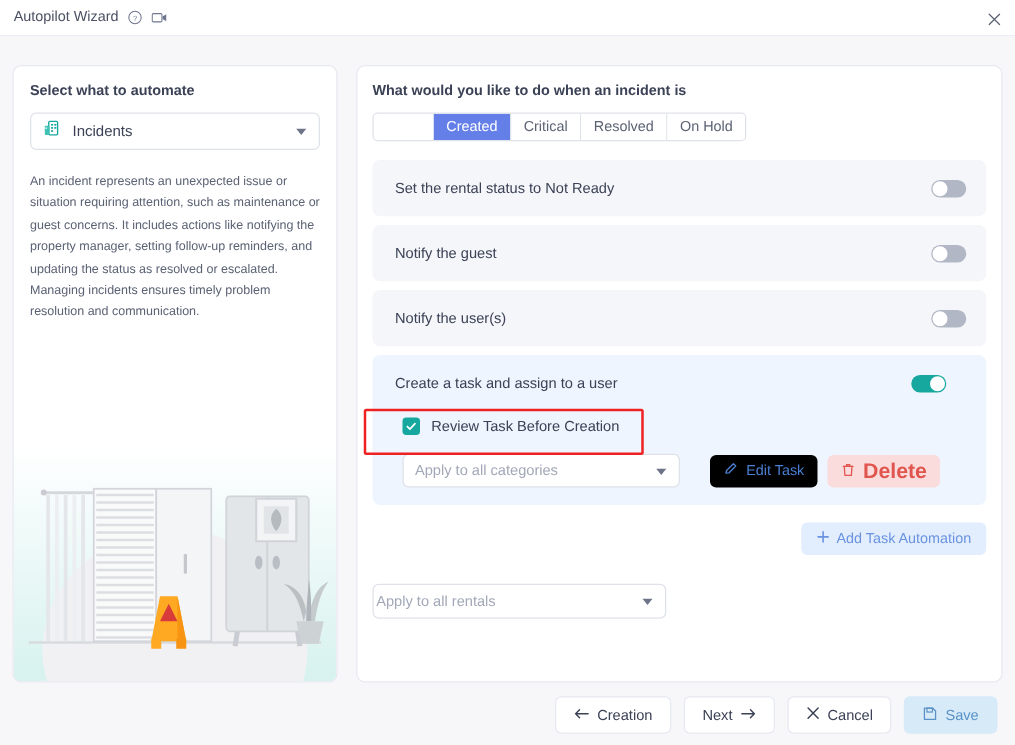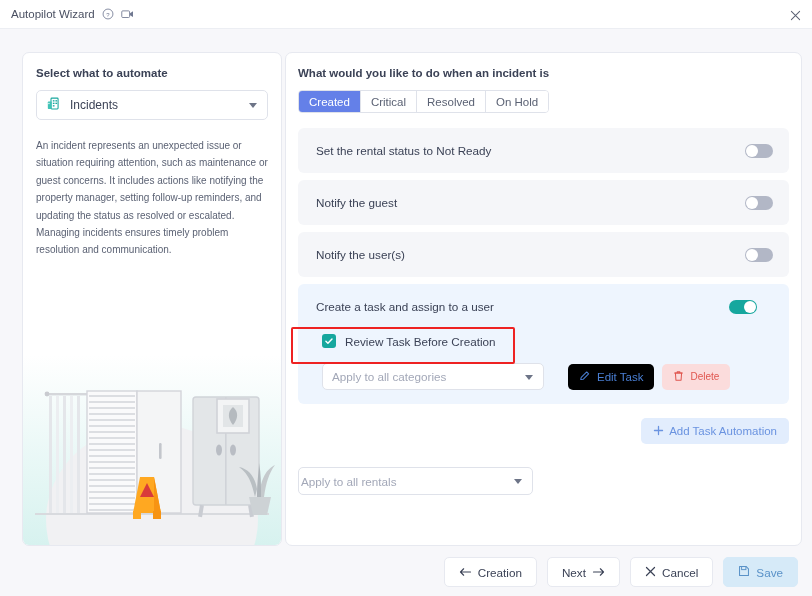--- a/index.html
+++ b/index.html
@@ -31,21 +31,21 @@
   .close-btn {
     position: absolute; right: 9px; top: 7px;
     width: 16px; height: 16px;
     display: flex; align-items: center; justify-content: center;
     color: #5b6274; font-size: 13px; line-height: 1;
     cursor: pointer;
   }
 
   
   .left-card {
-    position: absolute; left: 22px; top: 52px;
+    position: absolute; left: 10px; top: 52px;
     width: 260px; height: 494px;
     background: #ffffff;
     border: 1px solid #e7e9f0;
     border-radius: 7px;
     overflow: hidden;
   }
   .right-card {
     position: absolute; left: 285px; top: 52px;
     width: 517px; height: 494px;
     background: #ffffff;
@@ -115,20 +115,21 @@
     font-size: 11.5px;
     background: #fff;
     color: #5b6274;
     border-right: 1px solid #dfe2ea;
     cursor: pointer;
   }
   .tab:last-child { border-right: none; }
   .tab.active {
     background: #6480e8;
     color: #ffffff;
+    margin-left: 48px;
   }
 
   .rows { margin-top: 15px; }
   .row {
     height: 45px;
     background: #f5f6f9;
     border-radius: 6px;
     display: flex; align-items: center;
     padding: 0 16px 0 18px;
     margin-bottom: 7px;
@@ -210,22 +211,23 @@
     cursor: pointer;
   }
   .btn-delete {
     margin-left: 8px;
     height: 26px;
     background: #fbdcdc;
     border-radius: 5px;
     display: flex; align-items: center; gap: 6px;
     padding: 0 11px;
     color: #e0564f;
-    font-size: 10px;
-    cursor: pointer;
+    font-size: 17px;
+    cursor: pointer;
+    font-weight: bold;
   }
   .add-auto-wrap {
     display: flex; justify-content: flex-end;
     margin-top: 14px;
   }
   .btn-add {
     height: 26px;
     background: #e2edfd;
     border-radius: 5px;
     display: flex; align-items: center; gap: 5px;

